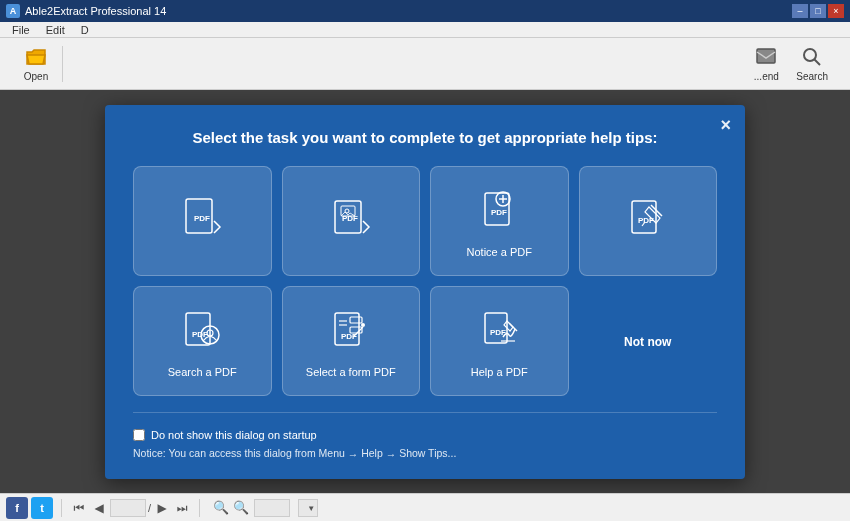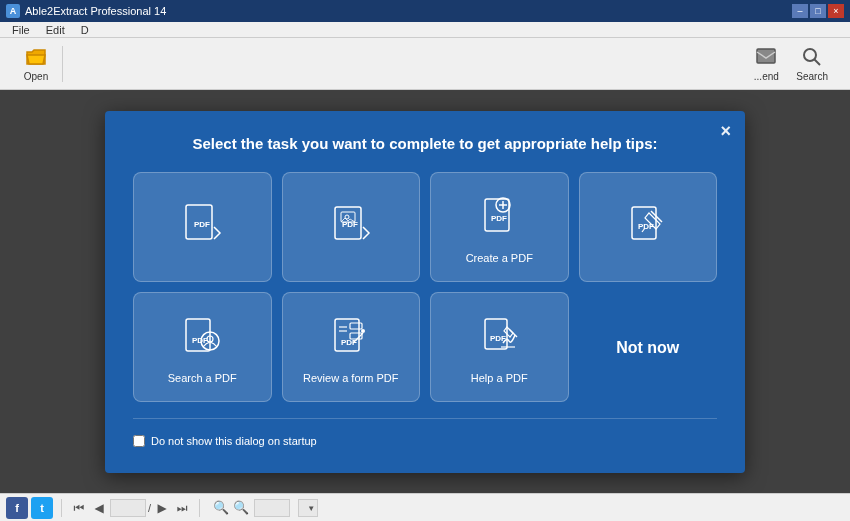--- a/index.html
+++ b/index.html
@@ -198,21 +198,21 @@
     }
 
     .task-label {
       color: white;
       font-size: 11px;
       line-height: 1.4;
       text-align: center;
     }
     .task-card.not-now .task-label {
       font-weight: bold;
-      font-size: 16px;
+      font-size: 12px;
     }
 
     .modal-footer {
       border-top: 1px solid rgba(255,255,255,0.2);
       padding-top: 16px;
     }
     .checkbox-row {
       display: flex;
       align-items: center;
       gap: 6px;
@@ -426,21 +426,21 @@
           <div class="task-card">
             <div class="task-icon">
               <svg width="52" height="52" viewBox="0 0 52 52" fill="none">
                 <rect x="12" y="8" width="24" height="32" rx="2" fill="none" stroke="white" stroke-width="1.5"></rect>
                 <text x="18" y="30" font-size="8" fill="white" font-family="Arial" font-weight="bold">PDF</text>
                 <circle cx="30" cy="14" r="7" fill="none" stroke="white" stroke-width="1.5"></circle>
                 <line x1="30" y1="10" x2="30" y2="18" stroke="white" stroke-width="1.5"></line>
                 <line x1="26" y1="14" x2="34" y2="14" stroke="white" stroke-width="1.5"></line>
               </svg>
             </div>
-            <span class="task-label">Create a PDF</span>
+            <span class="task-label">Notice a PDF</span>
           </div>
 
           <div class="task-card">
             <div class="task-icon">
               <svg width="52" height="52" viewBox="0 0 52 52" fill="none">
                 <rect x="10" y="8" width="24" height="32" rx="2" fill="none" stroke="white" stroke-width="1.5"></rect>
                 <text x="16" y="30" font-size="8" fill="white" font-family="Arial" font-weight="bold">PDF</text>
                 <line x1="29" y1="12" x2="40" y2="23" stroke="white" stroke-width="1.5"></line>
                 <path d="M27 14 L38 25 L34 30 L23 19 Z" stroke="white" stroke-width="1.2" fill="none"></path>
                 <line x1="23" y1="29" x2="20" y2="33" stroke="white" stroke-width="1.2"></line>
@@ -467,21 +467,21 @@
                 <rect x="10" y="8" width="24" height="32" rx="2" fill="none" stroke="white" stroke-width="1.5"></rect>
                 <text x="16" y="34" font-size="8" fill="white" font-family="Arial" font-weight="bold">PDF</text>
                 <line x1="14" y1="16" x2="22" y2="16" stroke="white" stroke-width="1.2"></line>
                 <line x1="14" y1="20" x2="22" y2="20" stroke="white" stroke-width="1.2"></line>
                 <rect x="25" y="12" width="12" height="6" rx="1" fill="none" stroke="white" stroke-width="1.2"></rect>
                 <rect x="25" y="22" width="12" height="6" rx="1" fill="none" stroke="white" stroke-width="1.2"></rect>
                 <line x1="28" y1="32" x2="38" y2="22" stroke="white" stroke-width="1.2"></line>
                 <circle cx="38" cy="20" r="2" fill="white"></circle>
               </svg>
             </div>
-            <span class="task-label">Review a form PDF</span>
+            <span class="task-label">Select a form PDF</span>
           </div>
 
           <div class="task-card">
             <div class="task-icon">
               <svg width="52" height="52" viewBox="0 0 52 52" fill="none">
                 <rect x="12" y="8" width="22" height="30" rx="2" fill="none" stroke="white" stroke-width="1.5"></rect>
                 <text x="17" y="30" font-size="8" fill="white" font-family="Arial" font-weight="bold">PDF</text>
                 <path d="M30 32 Q34 26 36 30 Q38 34 42 24" stroke="white" stroke-width="1.5" fill="none"></path>
                 <line x1="28" y1="36" x2="42" y2="36" stroke="white" stroke-width="1.2"></line>
                 <path d="M36 18 L44 26" stroke="white" stroke-width="1.5"></path>
@@ -495,20 +495,21 @@
             <span class="task-label">Not now</span>
           </div>
 
         </div>
 
         <div class="modal-footer">
           <div class="checkbox-row">
             <input type="checkbox" id="no-show" style="">
             <label for="no-show" class="checkbox-label">Do not show this dialog on startup</label>
           </div>
+          <div class="notice-text">Notice: You can access this dialog from Menu → Help → Show Tips...</div>
         </div>
 
       </div>
     </div>
   </div>
 
   <div class="status-bar">
     <div class="status-social">
       <div class="social-btn fb">f</div>
       <div class="social-btn tw">t</div>

